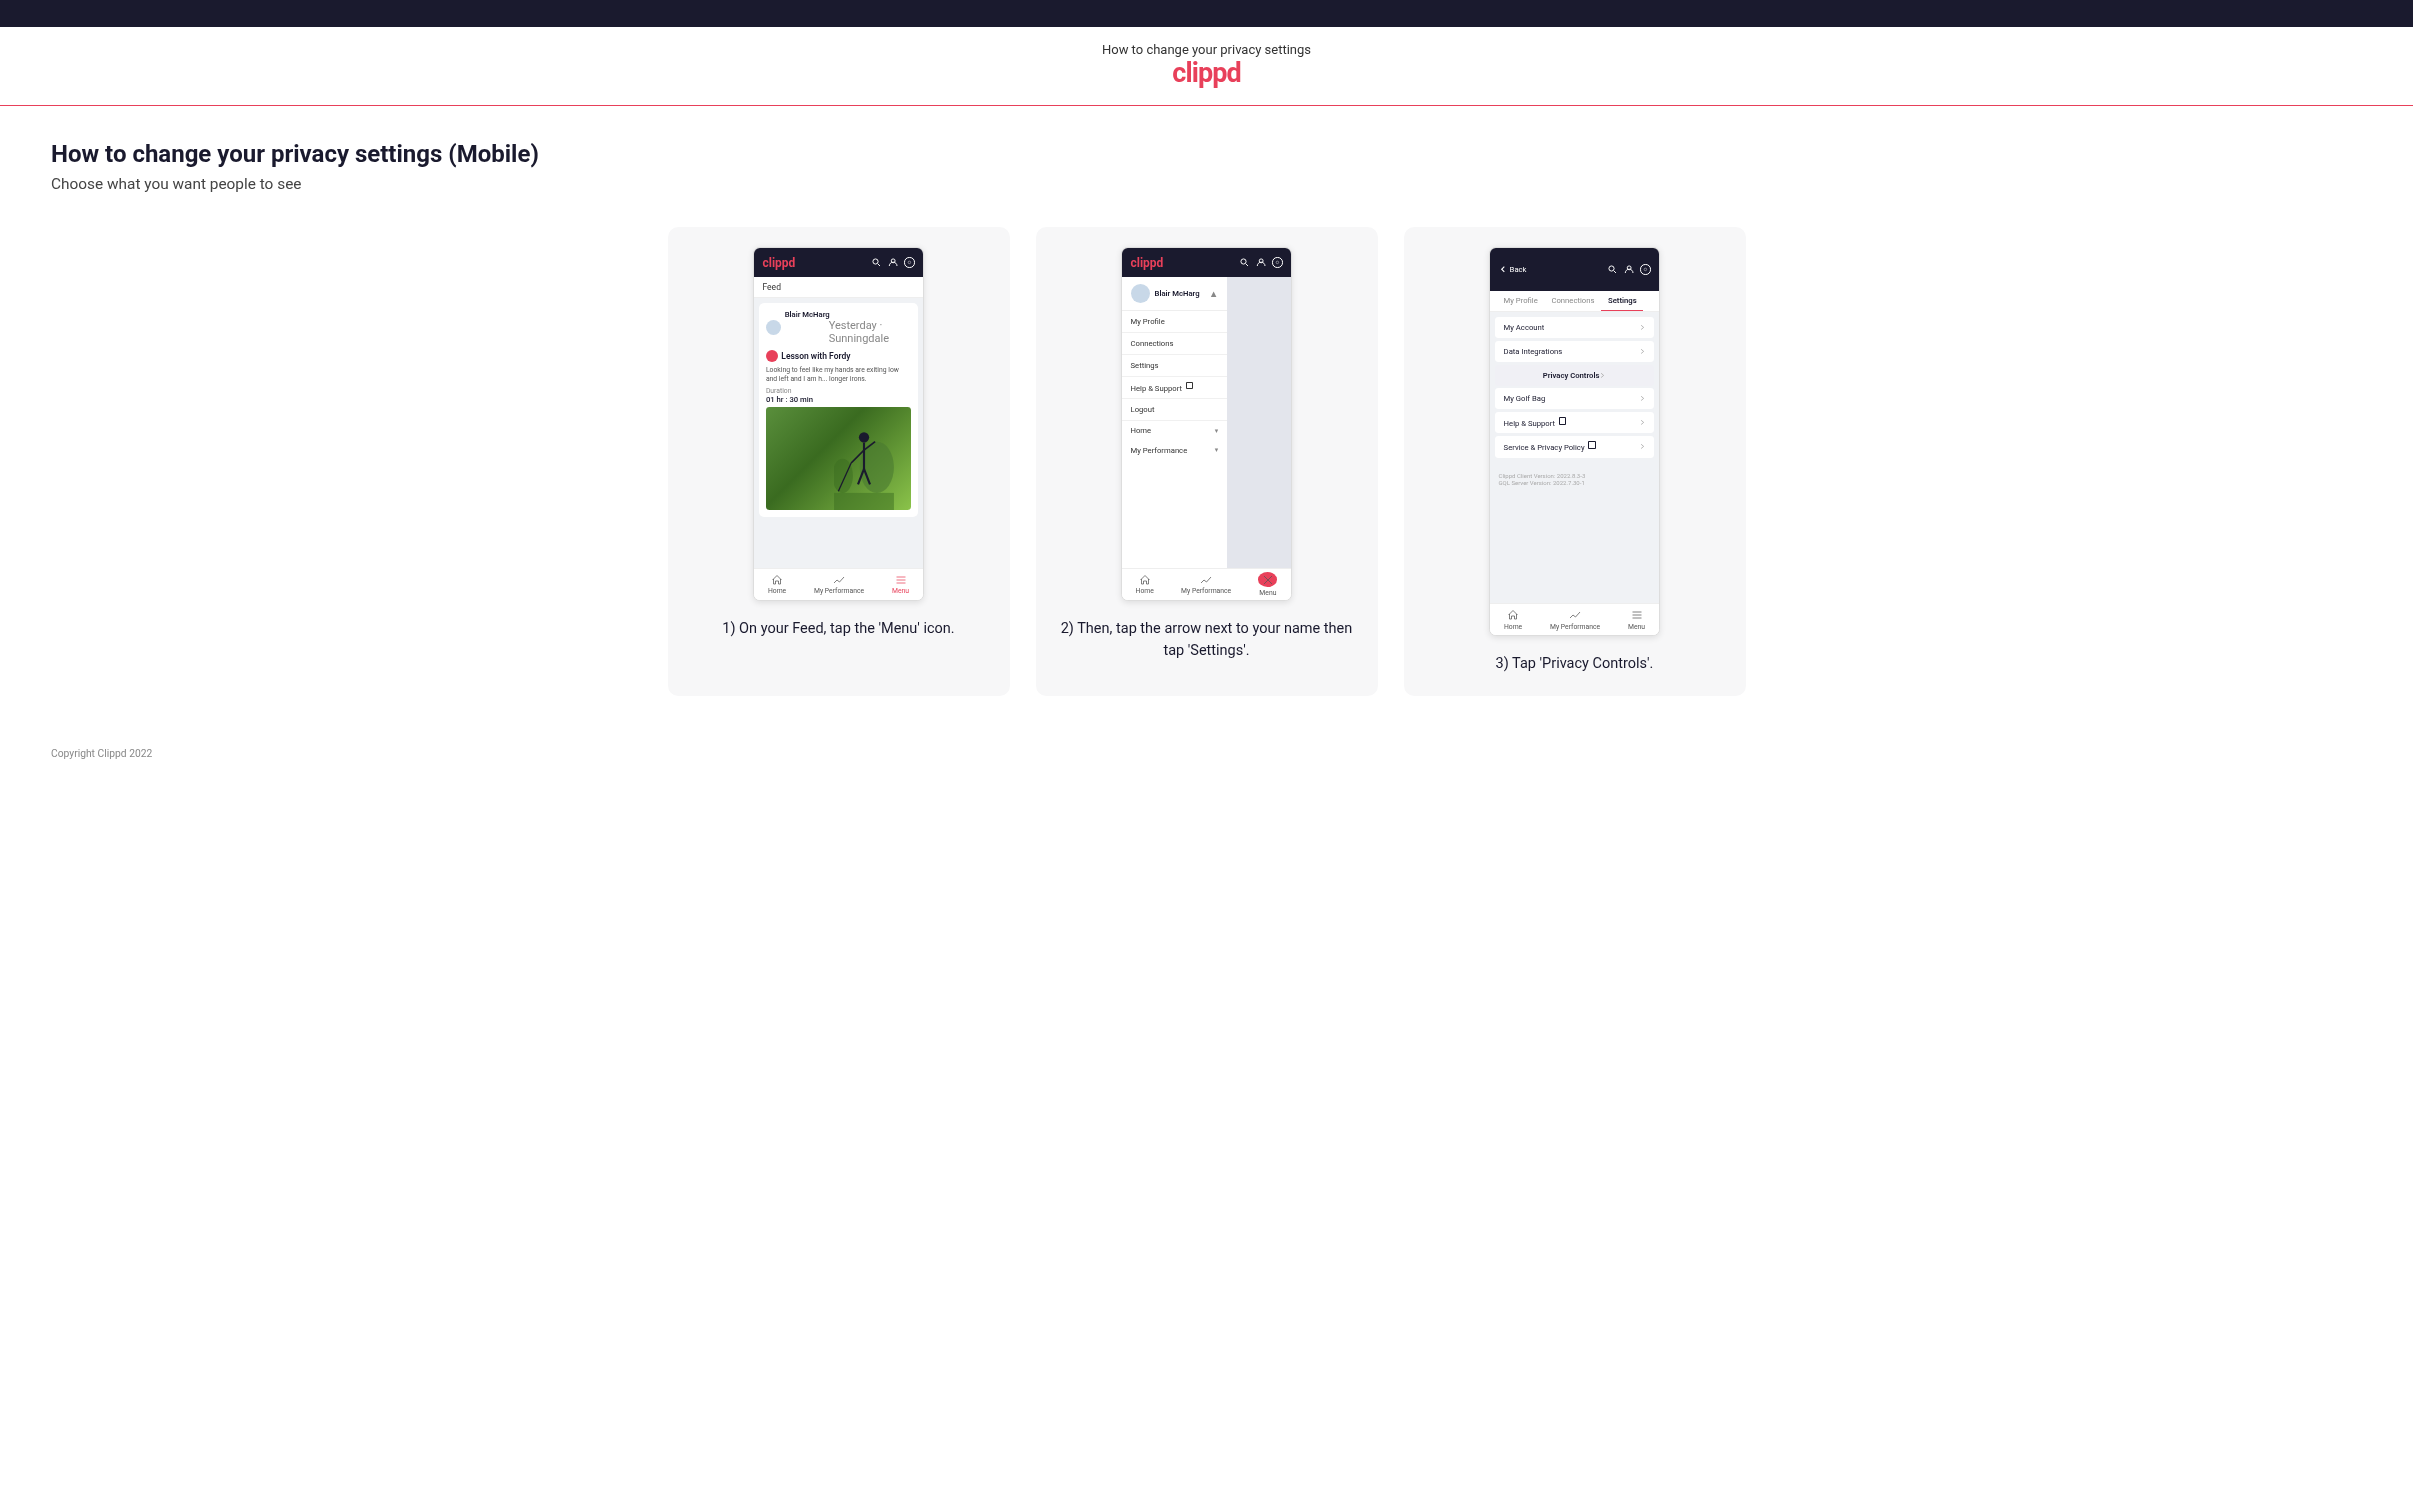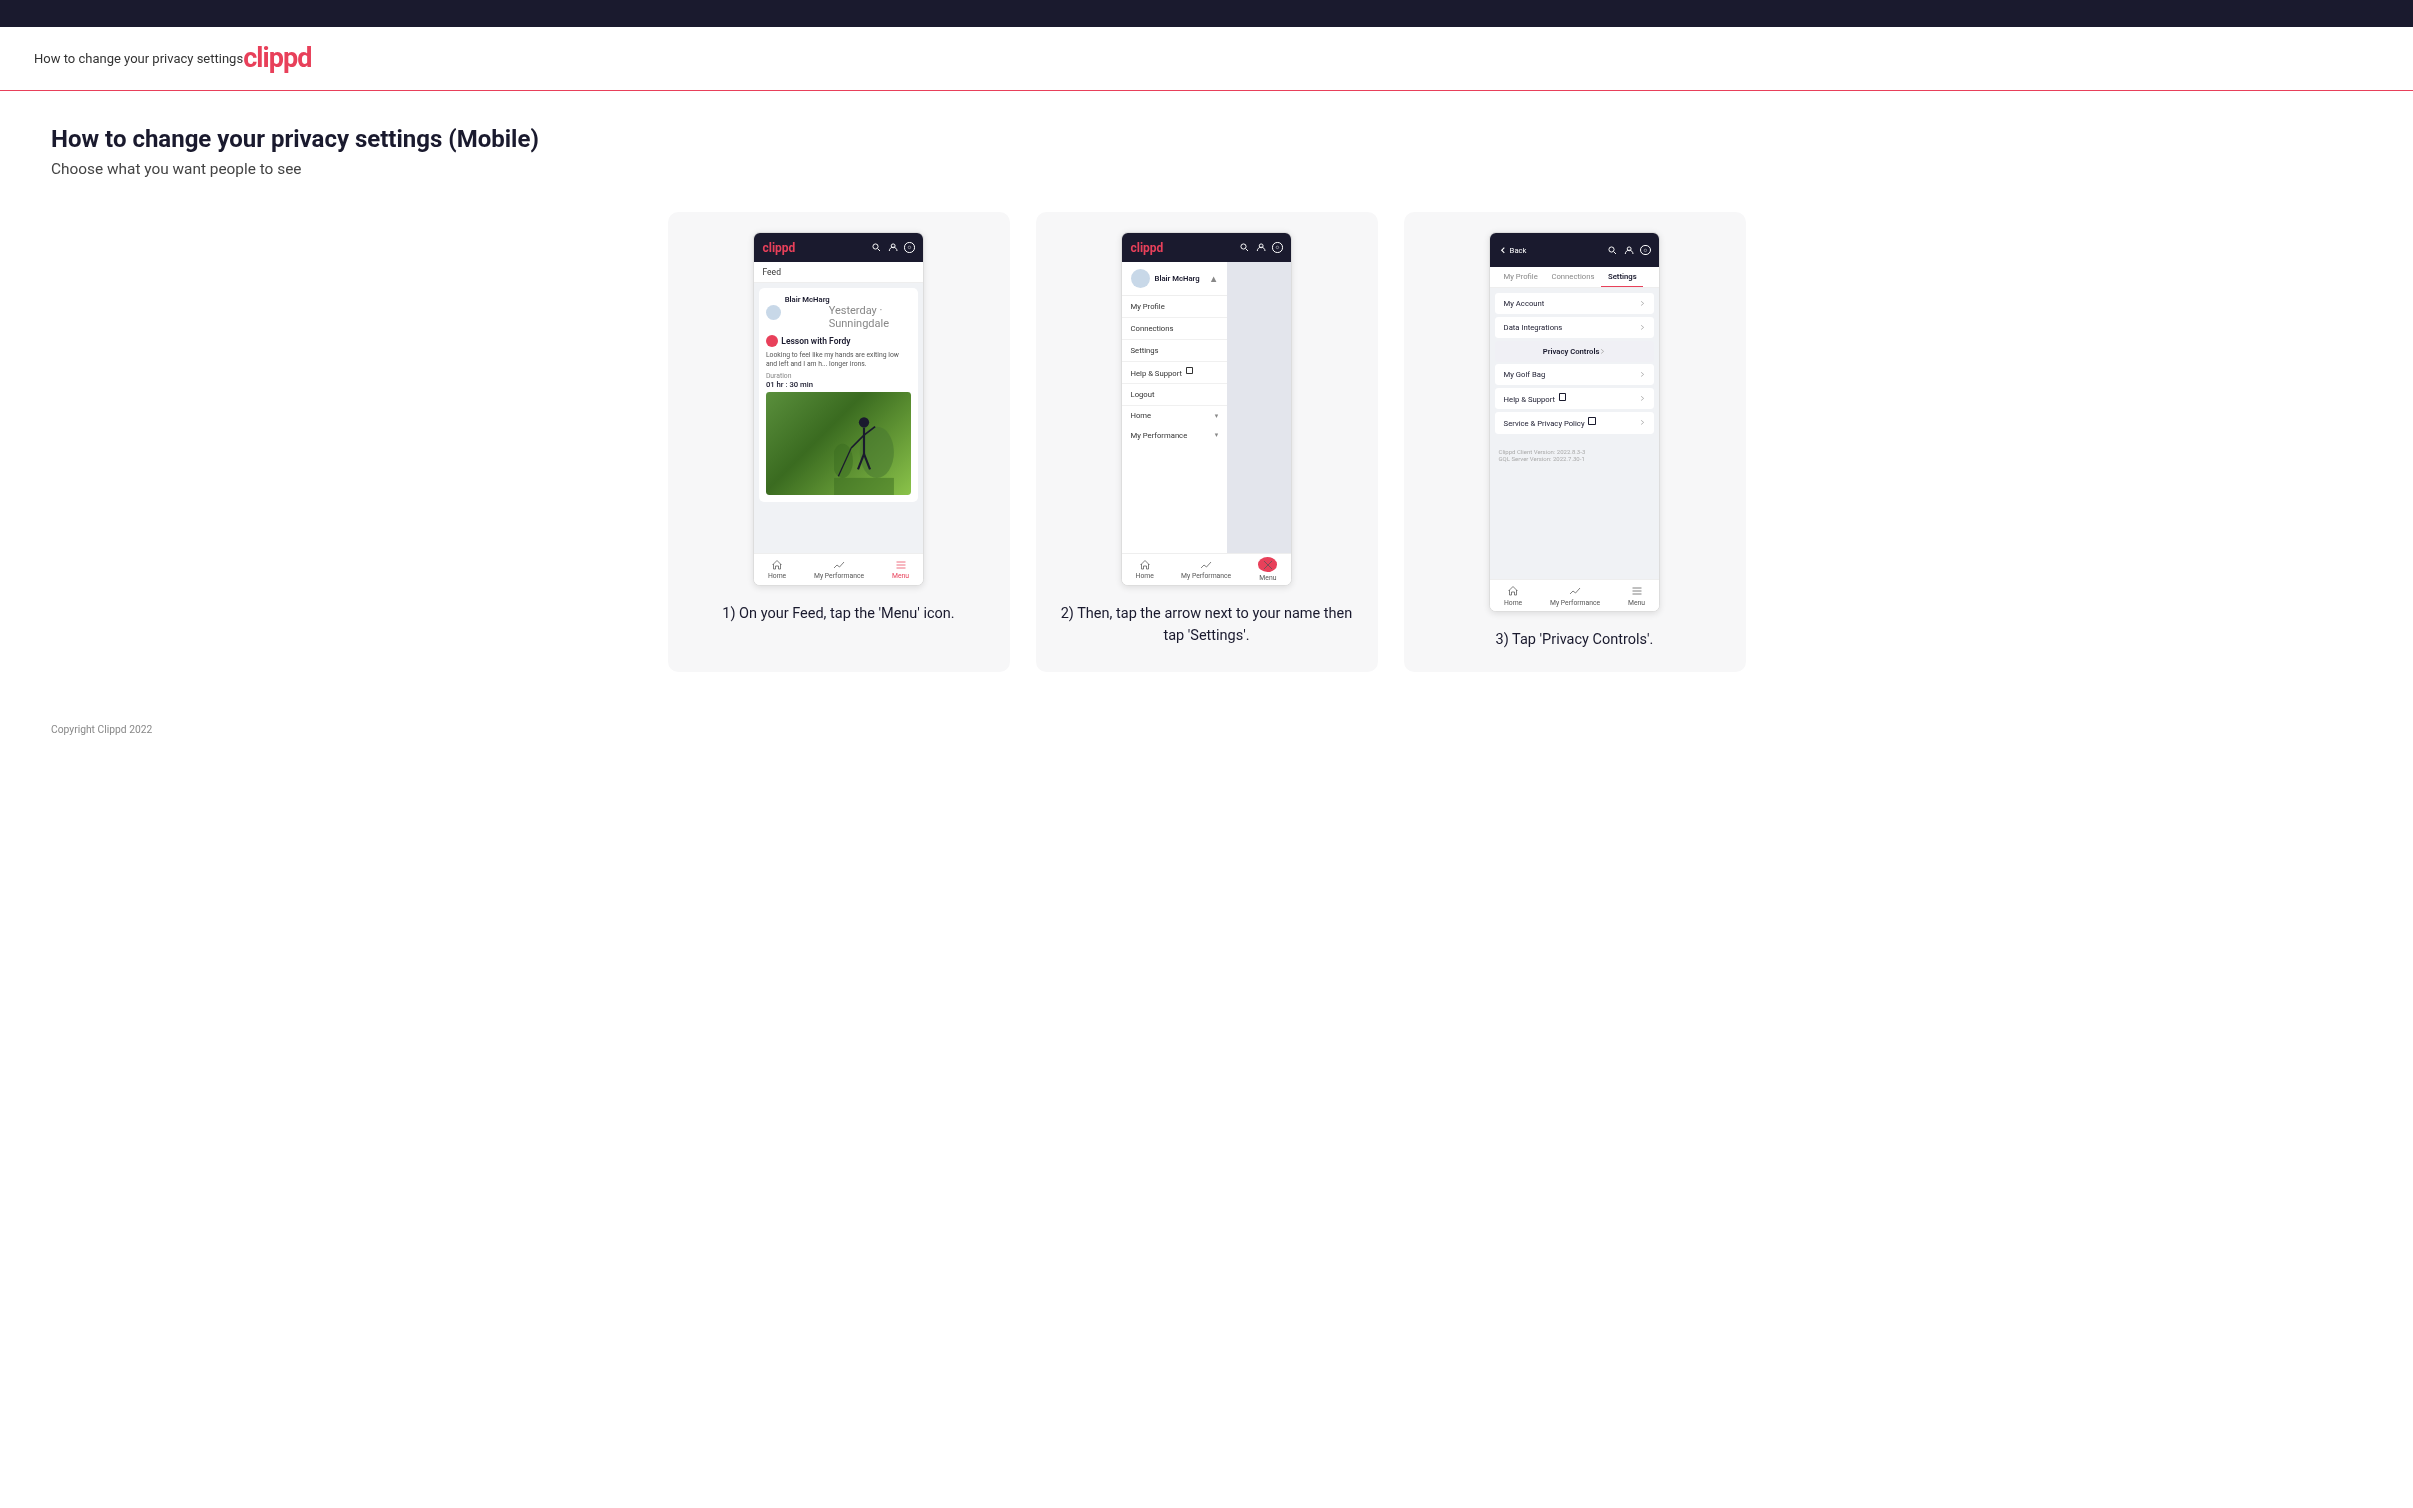--- a/index.html
+++ b/index.html
@@ -15,20 +15,21 @@
       height: 27px;
       width: 100%;
     }
 
     
     .header {
       display: flex;
       align-items: center;
       padding: 15.4px 34px;
       border-bottom: 1.7px solid #e8405a;
+      flex-direction: column;
     }
     .header-title {
       font-size: 13px;
       color: #333;
     }
     .logo {
       font-size: 27px;
       font-weight: 700;
       color: #e8405a;
       letter-spacing: -0.9px;
@@ -324,21 +325,21 @@
     .settings-screen {
       background: #f0f2f5;
     }
 
     .settings-back-bar {
       background: #1a1a2e;
       display: flex;
       align-items: center;
       justify-content: space-between;
       padding: 5.1px 8.5px;
-      height: 34px;
+      height: 43px;
     }
 
     .back-btn {
       display: flex;
       align-items: center;
       gap: 2.6px;
       color: #fff;
       font-size: 7.7px;
     }
 

